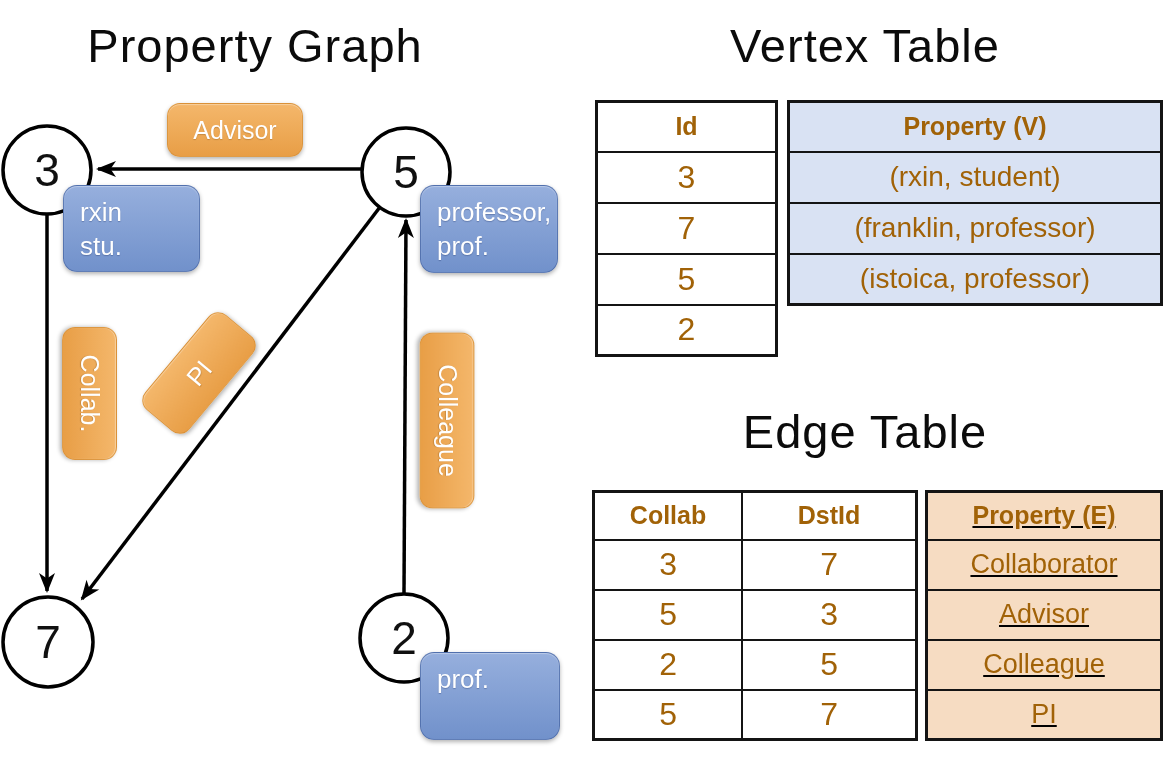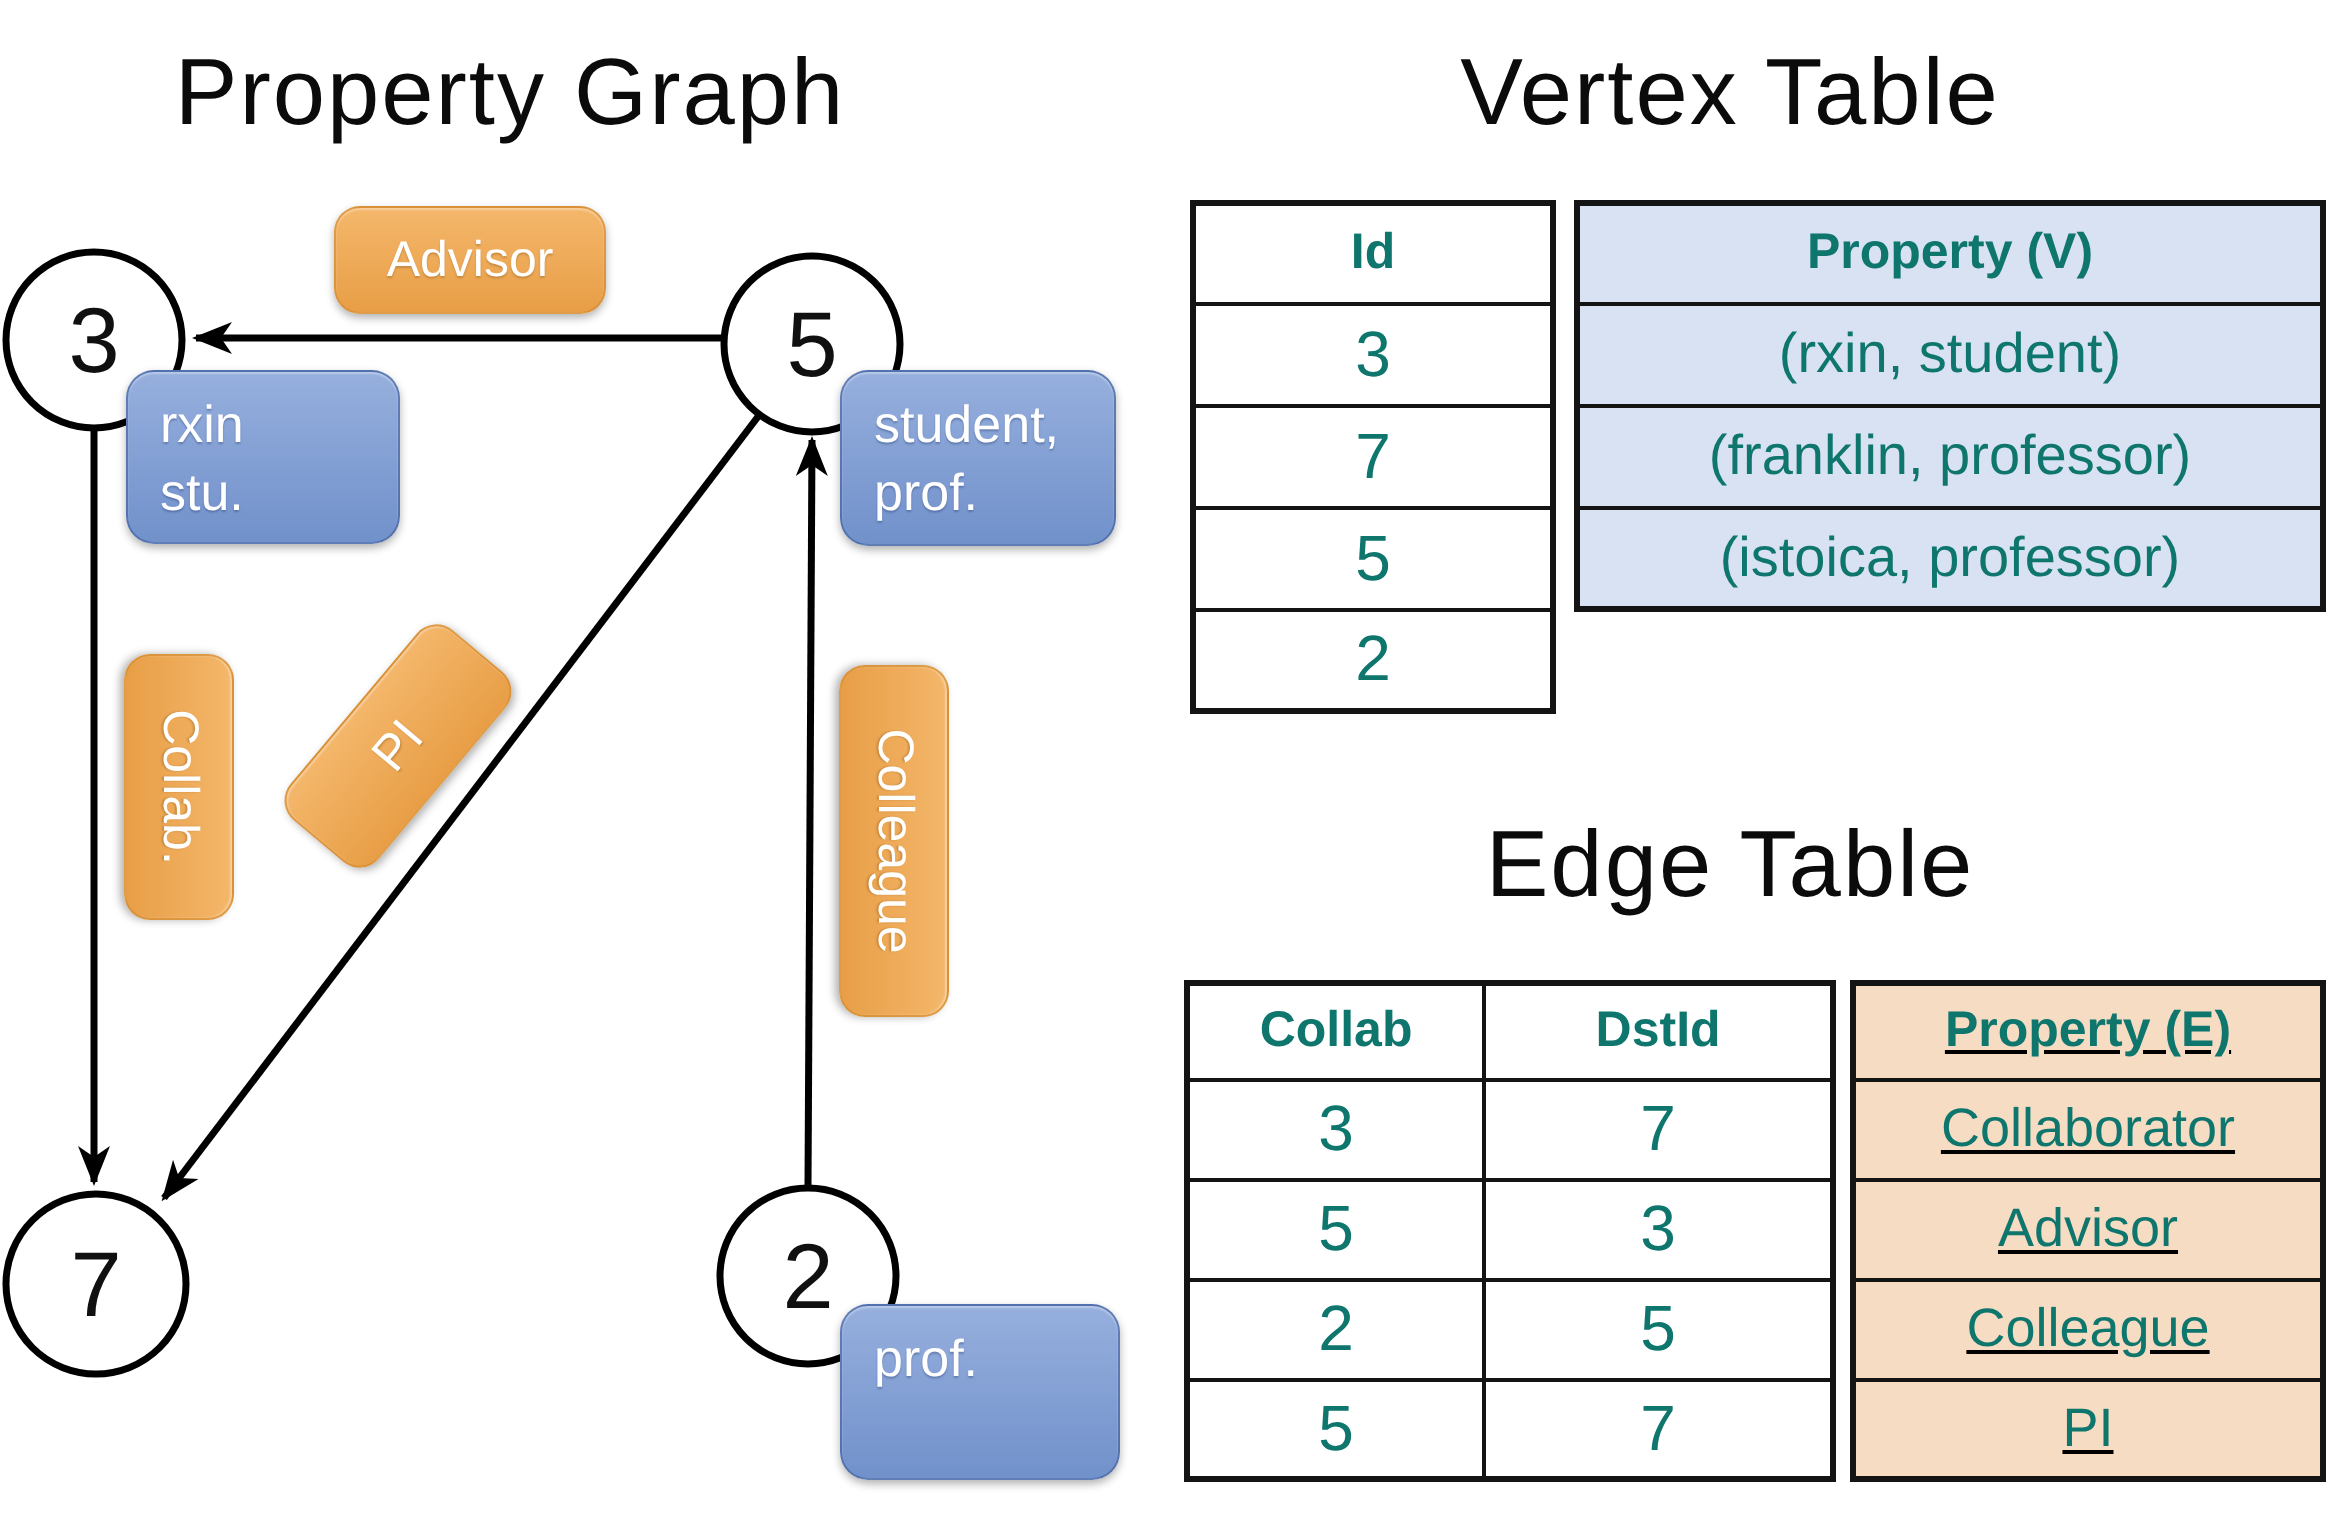--- a/index.html
+++ b/index.html
@@ -42,21 +42,21 @@
     border:1px solid rgba(55,85,150,.55);
     box-shadow:0 2px 4px rgba(0,0,0,.30), inset 0 1px 1px rgba(255,255,255,.35);}
   #vprop-rxin{left:63px;top:185px;width:137px;height:87px;}
   #vprop-franklin{left:420px;top:185px;width:138px;height:88px;}
   #vprop-jgonzal{left:62px;top:650px;width:138px;height:87px;}
   #vprop-istoica{left:420px;top:652px;width:140px;height:88px;}
 
   
   .tblbox{position:absolute;}
   table{border-collapse:collapse;width:100%;table-layout:fixed;
-    border:3px solid #141414;color:#0f766e;}
+    border:3px solid #141414;color:#a16207;}
   th,td{border:2.5px solid #141414;text-align:center;vertical-align:middle;
     overflow:hidden;white-space:nowrap;}
   th{font-size:25px;font-weight:700;}
   td{font-size:28px;font-weight:400;}
 
   #vt-id-box{left:595px;top:100px;width:183px;}
   #vt-prop-box{left:787px;top:100px;width:376px;}
   #vt-id-box th,#vt-prop-box th{height:50px;}
   #vt-id-box td,#vt-prop-box td{height:51px;}
   #vt-id-box td{font-size:32px;}
@@ -106,21 +106,21 @@
   <div id="pill-advisor" class="pill">Advisor</div>
   <div id="pill-collab" class="pill">Collab.</div>
   <div id="pill-pi" class="pill">PI</div>
   <div id="pill-colleague" class="pill">Colleague</div>
 
   <div id="vprop-rxin" class="vprop">
     <div>rxin</div>
     <div>stu.</div>
   </div>
   <div id="vprop-franklin" class="vprop">
-    <div>student,</div>
+    <div>professor,</div>
     <div>prof.</div>
   </div>
   <div id="vprop-istoica" class="vprop">
     <div>prof.</div>
   </div>
 
   <div id="vertex-title" class="big-title">Vertex Table</div>
 
   <div id="vt-id-box" class="tblbox">
     <table>

